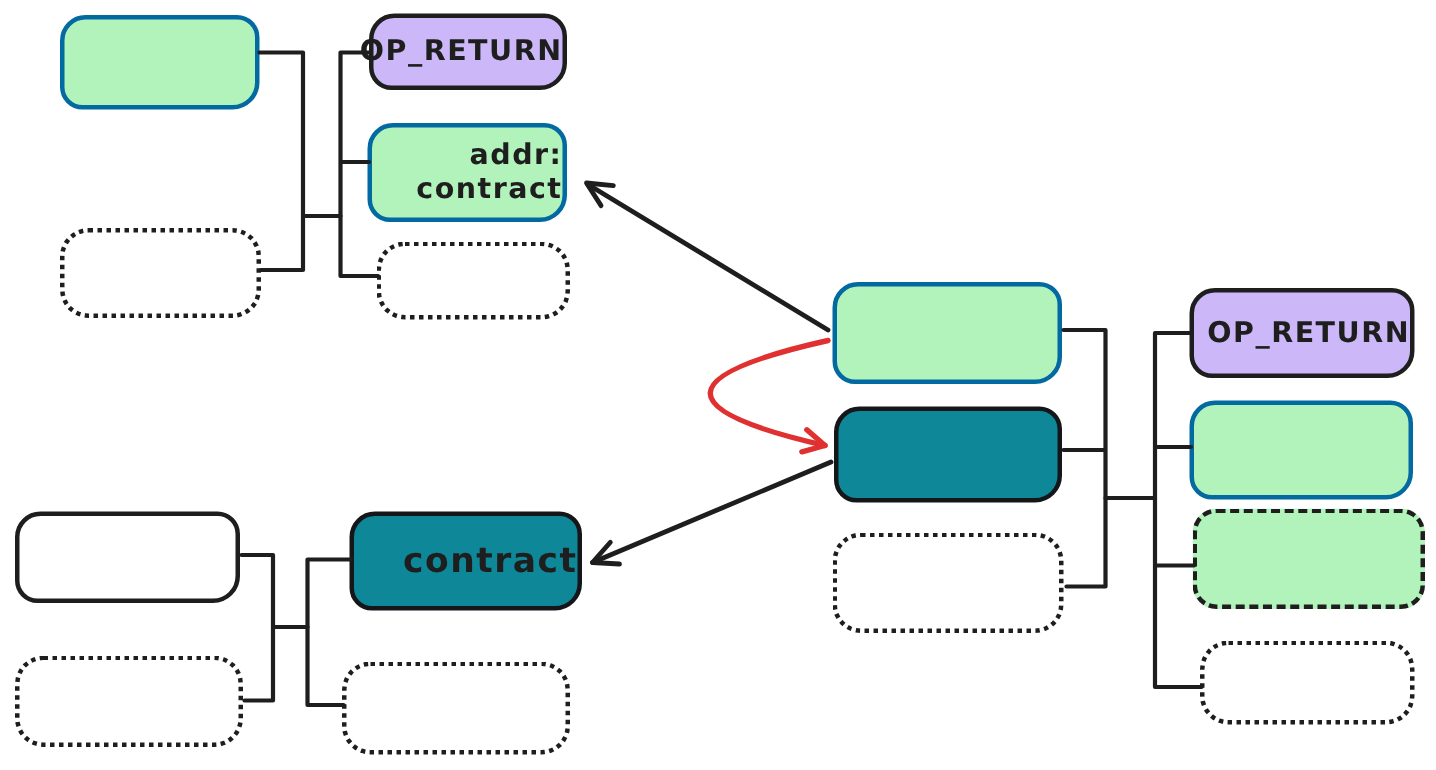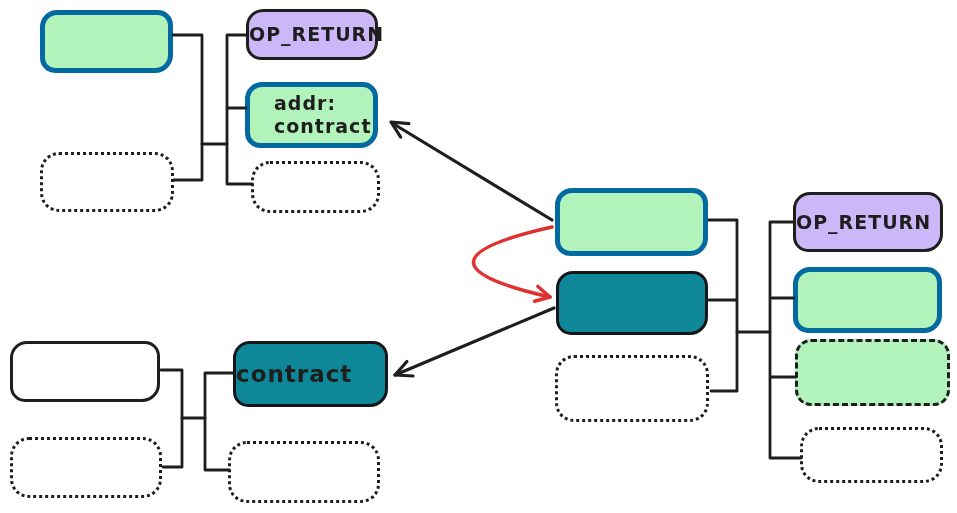--- a/index.html
+++ b/index.html
@@ -9,28 +9,28 @@
     background:#ffffff;
     font-family:"DejaVu Sans",sans-serif;
     overflow:hidden;
   }
   .wires{position:absolute;left:0;top:0;width:957px;height:513px;pointer-events:none;z-index:2;}
   .box{
     position:absolute;
     box-sizing:border-box;
     display:flex;
     flex-direction:column;
-    align-items:flex-start;
+    align-items:flex-end;
     justify-content:center;
     text-align:center;
     border-radius:17px 15px 18px 15px;
     color:#1e1e1e;
     z-index:1;
   }
-  .green-solid{background:#b2f2bb;border:5px solid #0369a1;padding-left:24px;}
+  .green-solid{background:#b2f2bb;border:3px solid #0369a1;padding-left:24px;}
   .purple-solid{background:#ccb8f8;border:3px solid #1e1e1e;}
   .teal-solid{background:#0e8899;border:3.5px solid #14161a;}
   .white-solid{background:#ffffff;border:3px solid #1e1e1e;}
   .dotted-placeholder{background:transparent;border:3px dotted #1e1e1e;border-radius:19px;}
   .green-dashed{background:#b2f2bb;border:3.5px dashed #1e1e1e;border-radius:16px;}
   .lbl{font-size:19px;font-weight:600;letter-spacing:1px;line-height:1.2;}
   .lbl-big{font-size:23px;font-weight:700;letter-spacing:1px;}
 </style>
 </head>
 <body>

